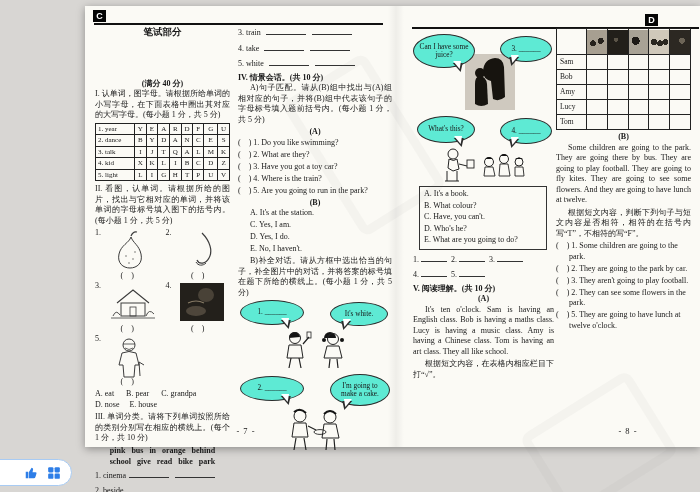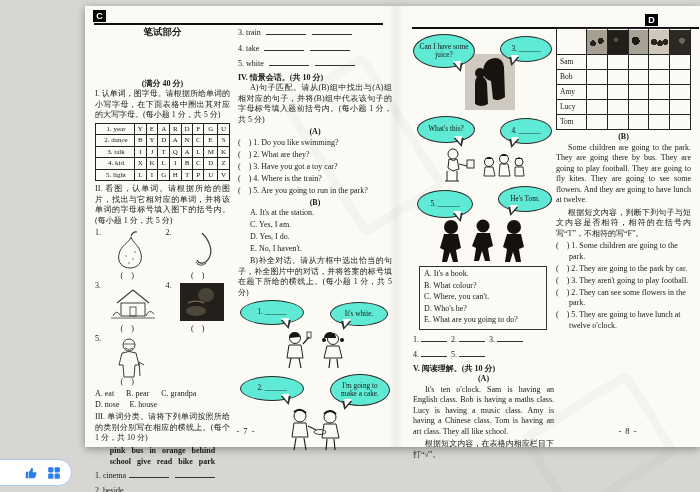--- a/index.html
+++ b/index.html
@@ -23,21 +23,21 @@
   .ws{white-space:pre-wrap;}
   p{margin:0 0 2px 0;text-align:justify;}
   .indent{text-indent:1.5em;}
   .hang{padding-left:13px;text-indent:-13px;margin-bottom:1.5px;}
   .blank{display:inline-block;border-bottom:1px solid #333;height:8px;vertical-align:baseline;}
   .b40{width:40px;margin:0 3px;}
   .b26{width:26px;margin:0 2px;}
   
   table.lt{border-collapse:collapse;width:100%;margin:2px 0 3px 0;}
   table.lt td{border:1px solid #222;height:10px;text-align:center;font-size:7px;padding:0;}
-  table.lt td.w{width:36px;text-align:center;padding-left:2px;margin-left:36px;}
+  table.lt td.w{width:36px;text-align:left;padding-left:2px;margin-left:36px;}
   
   .picgrid{display:grid;grid-template-columns:1fr 1fr;column-gap:6px;}
   .pic{position:relative;height:53px;}
   .pic .num{position:absolute;left:0;top:0;font-size:8px;}
   .pic svg,.pic .ph{position:absolute;left:14px;top:2px;}
   .pic .par{position:absolute;left:0;bottom:0;width:100%;text-align:center;font-size:8px;}
   
   .dlg{position:relative;}
   .bubble{position:absolute;border:1px solid #2c2c2c;border-radius:50%;background:#5eead4;
     display:flex;align-items:center;justify-content:center;text-align:center;
@@ -294,39 +294,25 @@
         <path d="M48 21 h8 l2 9 h-11 z" fill="none" stroke="#222" stroke-width=".9"></path>
         <circle cx="67" cy="13" r="4.5" fill="none" stroke="#222" stroke-width="1"></circle>
         <path d="M63 10 q4 -4 8 0" fill="#141414"></path>
         <path d="M63 18 h8 l2 12 h-11 z" fill="none" stroke="#222" stroke-width=".9"></path>
         <circle cx="82" cy="16" r="4" fill="none" stroke="#222" stroke-width="1"></circle>
         <path d="M78 13 q4 -3 8 0" fill="#141414"></path>
         <path d="M78 21 h8 l1 9 h-9 z" fill="none" stroke="#222" stroke-width=".9"></path>
       </svg>
     </div>
 
-    <div class="dlg" style="height:80px;">
-      <div class="bubble tl" style="left:4px;top:6px;width:56px;height:28px;">5. ______</div>
-      <div class="bubble tr" style="right:2px;top:2px;width:54px;height:26px;">He's Tom.</div>
-      <svg class="art" style="left:22px;top:34px;" width="96" height="46" viewBox="0 0 96 46">
-        <g fill="#15120e">
-          <circle cx="16" cy="9" r="7"></circle>
-            <path d="M9 16 h14 l3 14 l-5 2 l2 12 h-5 l-3 -10 l-3 10 h-5 l2 -12 l-4 -2 z"></path>
-          <circle cx="48" cy="8" r="6.5"></circle>
-            <path d="M42 15 h13 l3 13 l-5 2 l2 13 h-5 l-3 -10 l-3 10 h-5 l2 -13 l-4 -2 z"></path>
-          <circle cx="79" cy="9" r="7"></circle>
-            <path d="M72 16 h14 l3 13 l-5 2 l2 13 h-5 l-3 -10 l-3 10 h-5 l2 -13 l-4 -2 z"></path>
-        </g>
-      </svg>
-    </div>
 
     <div class="cbox">
       <div>A. It's a book.</div>
       <div>B. What colour?</div>
-      <div>C. Where, you can't.</div>
+      <div>C. Have, you can't.</div>
       <div>D. Who's he?</div>
       <div>E. What are you going to do?</div>
     </div>
     <div class="wordline">
       <span>1.</span><span class="blank b26"></span>
       <span>2.</span><span class="blank b26"></span>
       <span>3.</span><span class="blank b26"></span>
     </div>
     <div class="wordline">
       <span>4.</span><span class="blank b26"></span>

